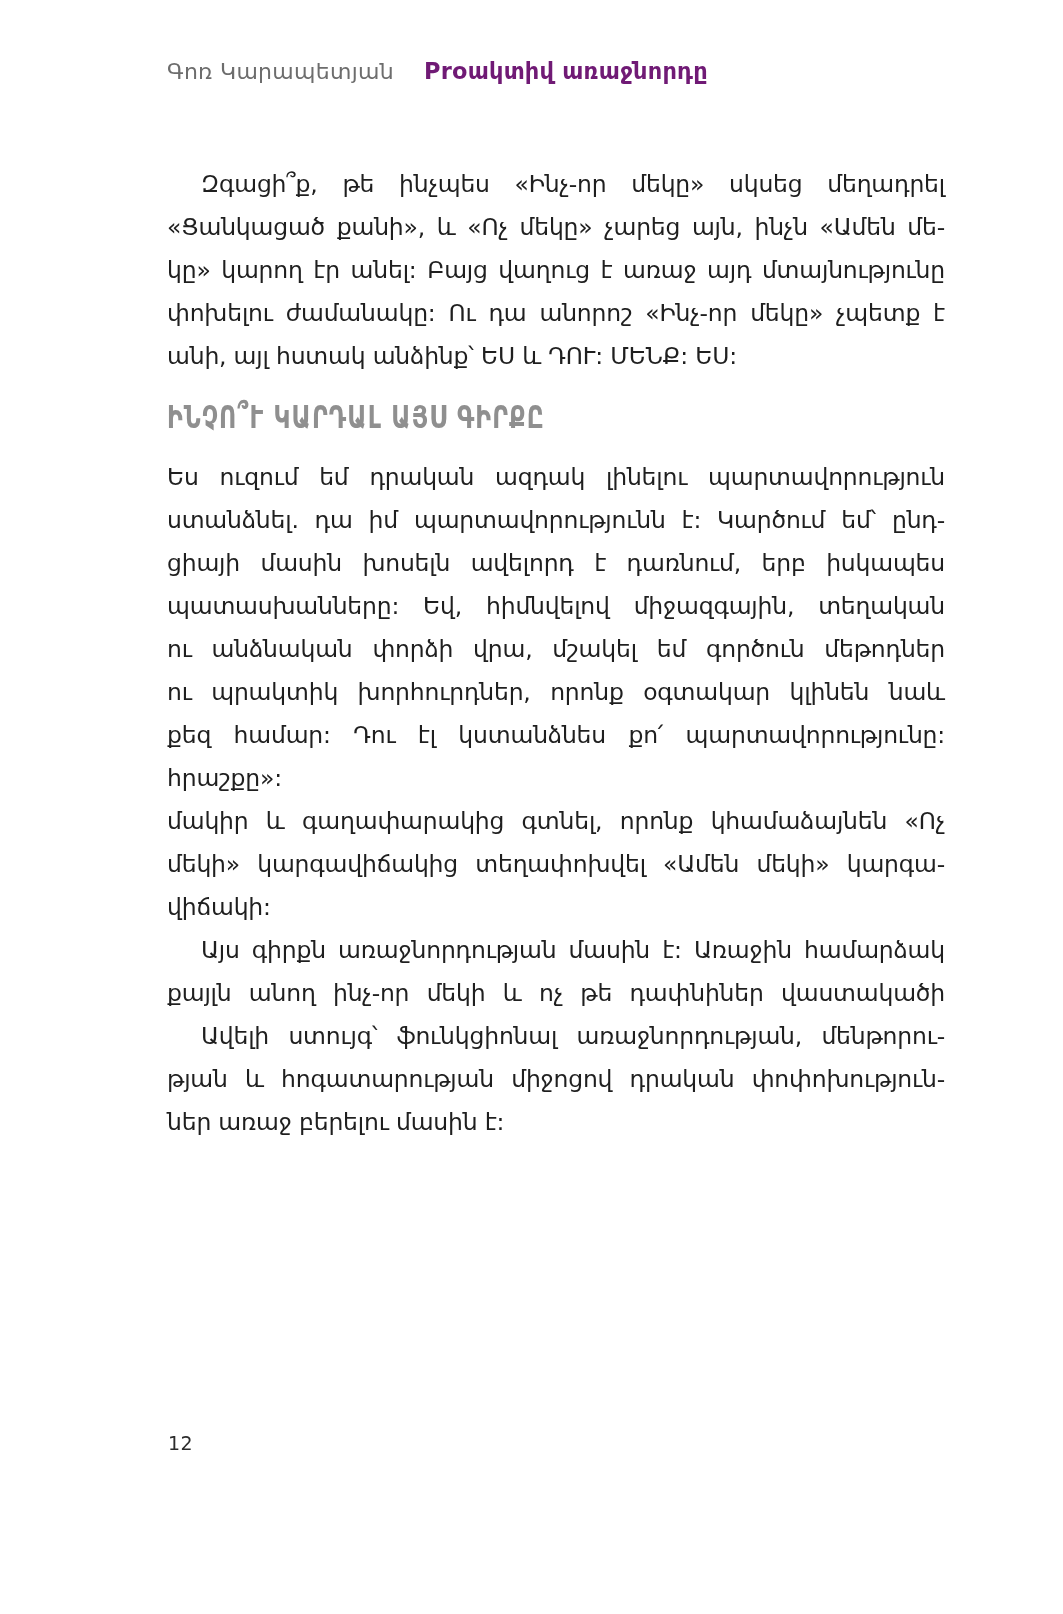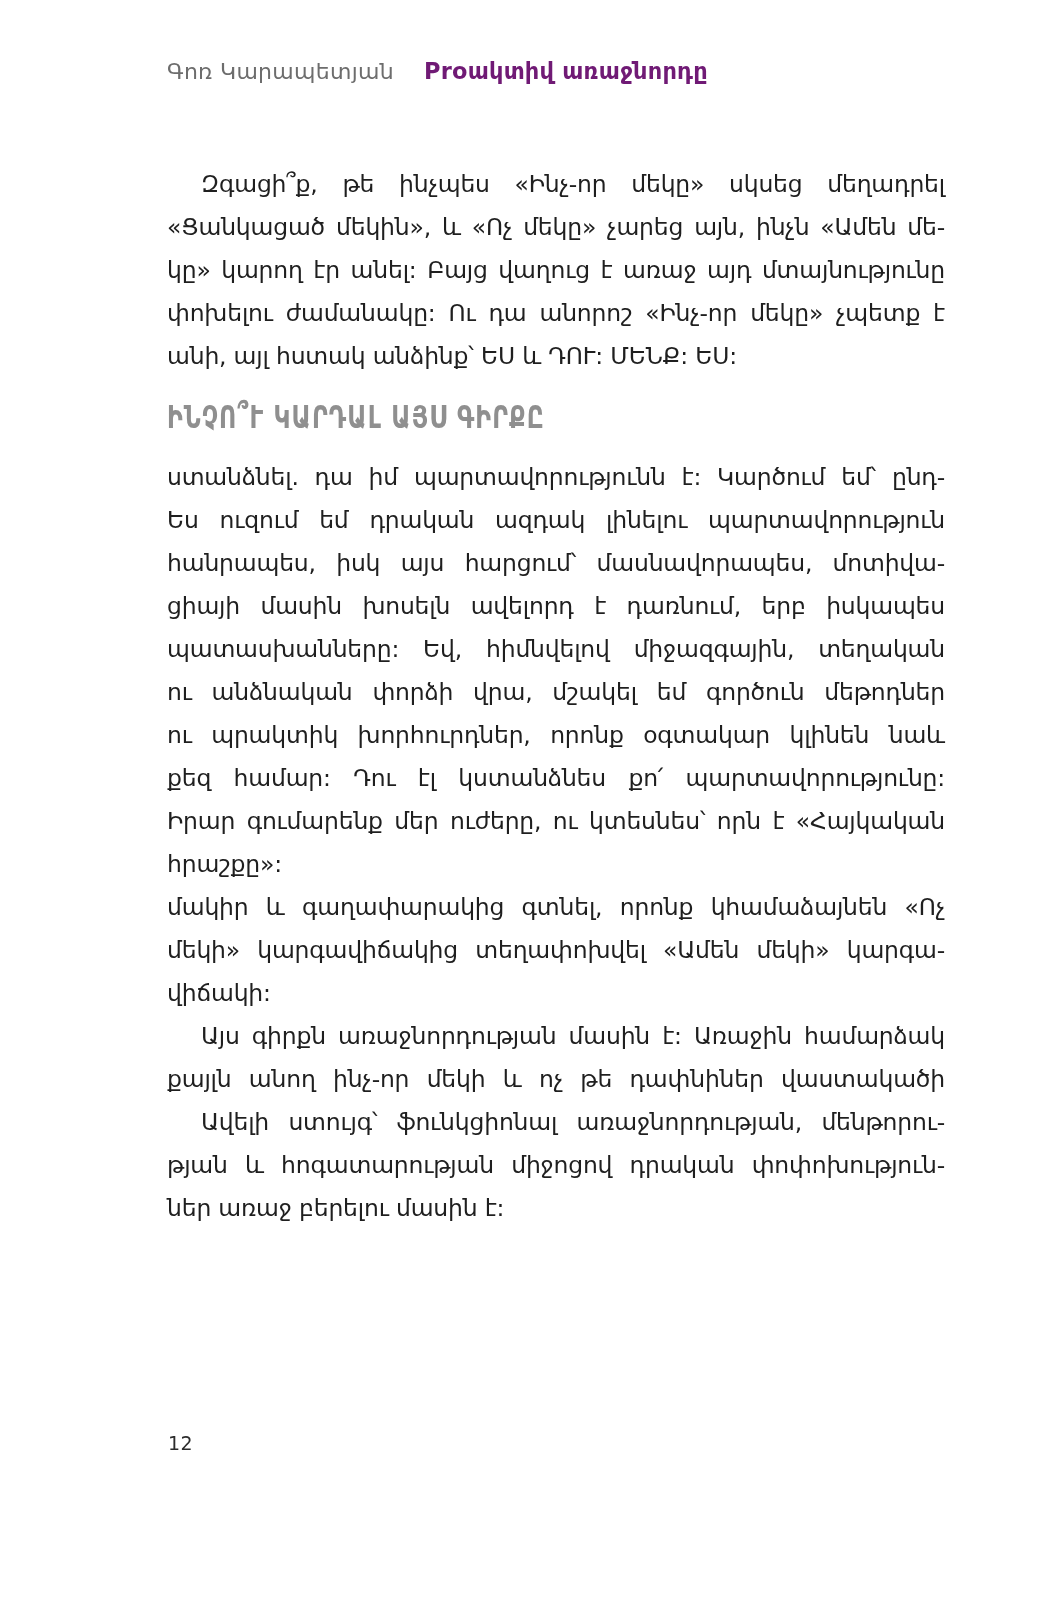--- a/index.html
+++ b/index.html
@@ -67,42 +67,40 @@
   <div class="running-header">
     <span class="rh-author" style="color: rgb(109, 109, 109);">Գոռ Կարապետյան</span>
     <span class="rh-title">Proակտիվ առաջնորդը</span>
   </div>
 
   <div class="content" style="color: rgb(31, 31, 31);">
 
     <div id="para-slot-1">
         <div class="paragraph">
           <div class="line indent">Զգացի՞ք, թե ինչպես «Ինչ-որ մեկը» սկսեց մեղադրել</div>
-          <div class="line">«Ցանկացած մեկին», և «Ոչ մեկը» չարեց այն, ինչն «Ամեն մե-</div>
+          <div class="line">«Ցանկացած քանի», և «Ոչ մեկը» չարեց այն, ինչն «Ամեն մե-</div>
           <div class="line">կը» կարող էր անել: Բայց վաղուց է առաջ այդ մտայնությունը</div>
           <div class="line">փոխելու ժամանակը: Ու դա անորոշ «Ինչ-որ մեկը» չպետք է</div>
           <div class="line final">անի, այլ հստակ անձինք՝ ԵՍ և ԴՈՒ: ՄԵՆՔ: ԵՍ:</div>
         </div>
       </div>
 
     <div class="section-heading">
       <span class="squeeze" style="color: rgb(143, 143, 143);">ԻՆՉՈ՞Ւ ԿԱՐԴԱԼ ԱՅՍ ԳԻՐՔԸ</span>
     </div>
 
     <div id="para-slot-2">
         <div class="paragraph">
+          <div class="line">Ես ուզում եմ դրական ազդակ լինելու պարտավորություն</div>
           <div class="line">ստանձնել. դա իմ պարտավորությունն է: Կարծում եմ՝ ընդ-</div>
-          <div class="line">Ես ուզում եմ դրական ազդակ լինելու պարտավորություն</div>
-          <div class="line">հանրապես, իսկ այս հարցում՝ մասնավորապես, մոտիվա-</div>
           <div class="line">ցիայի մասին խոսելն ավելորդ է դառնում, երբ իսկապես</div>
           <div class="line">պատասխանները: Եվ, հիմնվելով միջազգային, տեղական</div>
           <div class="line">ու անձնական փորձի վրա, մշակել եմ գործուն մեթոդներ</div>
           <div class="line">ու պրակտիկ խորհուրդներ, որոնք օգտակար կլինեն նաև</div>
           <div class="line">քեզ համար: Դու էլ կստանձնես քո՛ պարտավորությունը:</div>
-          <div class="line">Իրար գումարենք մեր ուժերը, ու կտեսնես՝ որն է «Հայկական</div>
           <div class="line final">հրաշքը»:</div>
         </div>
         <div class="paragraph">
           <div class="line">մակիր և գաղափարակից գտնել, որոնք կհամաձայնեն «Ոչ</div>
           <div class="line">մեկի» կարգավիճակից տեղափոխվել «Ամեն մեկի» կարգա-</div>
           <div class="line final">վիճակի:</div>
         </div>
         <div class="paragraph">
           <div class="line indent">Այս գիրքն առաջնորդության մասին է: Առաջին համարձակ</div>
           <div class="line">քայլն անող ինչ-որ մեկի և ոչ թե դափնիներ վաստակածի</div>

